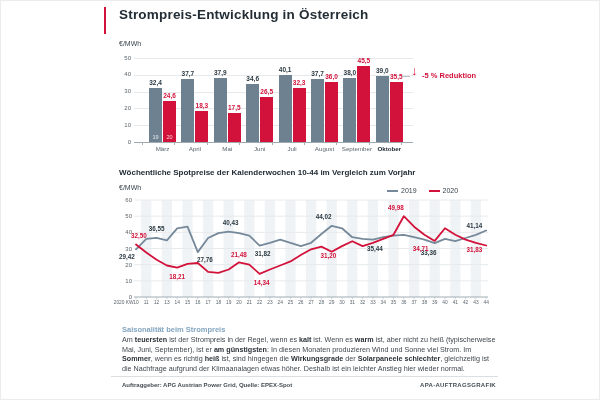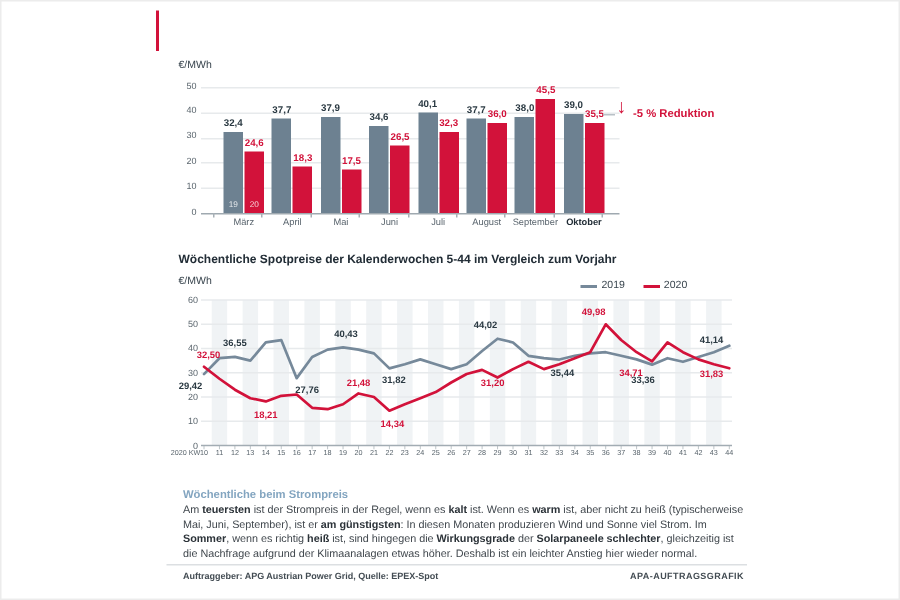--- a/index.html
+++ b/index.html
@@ -33,20 +33,21 @@
   .seas-body .b{font-weight:bold;color:#2b3238;}
   .footer-divider{position:absolute;left:110px;top:375px;width:387px;height:1px;background:#dcdfe2;}
   .footer-left{position:absolute;left:121px;top:381px;font-size:6px;font-weight:bold;color:#434c53;}
   .footer-right{position:absolute;left:350px;top:381px;width:145px;text-align:right;font-size:6px;font-weight:bold;color:#434c53;letter-spacing:.3px;}
 </style>
 </head>
 <body>
 
 <div id="stage">
   <div class="accent" style="background: rgb(210, 18, 58);"></div>
+  <div class="title">Strompreis-Entwicklung in Österreich</div>
 
   <div class="unit unit1">€/MWh</div>
   <div id="bar-chart">
       <div class="gridline" style="left: 133px; top: 141px; width: 279px; background: rgb(159, 169, 176);"></div>
       <div class="ytick" style="left: 110px; top: 137.5px;">0</div>
       <div class="gridline" style="left: 133px; top: 124.2px; width: 279px; background: rgb(231, 234, 236);"></div>
       <div class="ytick" style="left: 110px; top: 120.7px;">10</div>
       <div class="gridline" style="left: 133px; top: 107.4px; width: 279px; background: rgb(231, 234, 236);"></div>
       <div class="ytick" style="left: 110px; top: 103.9px;">20</div>
       <div class="gridline" style="left: 133px; top: 90.6px; width: 279px; background: rgb(231, 234, 236);"></div>
@@ -106,21 +107,21 @@
       <div class="bar" style="left: 388.8px; top: 81.36px; width: 13px; height: 59.64px; background: rgb(210, 18, 58);"></div>
       <div class="bar-label" style="left: 380.3px; top: 72.36px; color: rgb(210, 18, 58);">35,5</div>
       <div class="month last" style="left: 363.8px; top: 144px;">Oktober</div>
     </div>
   <div id="bar-annotation">
     <span class="ann-line"></span>
     <span class="ann-arrow" style="color: rgb(210, 18, 58);">↓</span>
     <span class="ann-text" style="color: rgb(210, 18, 58);">-5 % Reduktion</span>
   </div>
 
-  <div class="chart2-title">Wöchentliche Spotpreise der Kalenderwochen 5-44 im Vergleich zum Vorjahr</div>
+  <div class="chart2-title">Wöchentliche Spotpreise der Kalenderwochen 10-44 im Vergleich zum Vorjahr</div>
   <div class="unit unit2">€/MWh</div>
   <div class="legend">
     <span class="leg-item">
       <i class="dash" id="dash-2019" style="background: rgb(118, 137, 154);"></i>
       <span>2019</span>
     </span>
     <span class="leg-item">
       <i class="dash" id="dash-2020" style="background: rgb(210, 18, 58);"></i>
       <span>2020</span>
     </span>
@@ -242,19 +243,19 @@
       <text x="28" y="41.458333333333336" text-anchor="middle" font-size="6.3" font-weight="bold" fill="#d2123a">32,50</text>
       <text x="66.2" y="81.5605" text-anchor="middle" font-size="6.3" font-weight="bold" fill="#d2123a">18,21</text>
       <text x="128" y="60.274" text-anchor="middle" font-size="6.3" font-weight="bold" fill="#d2123a">21,48</text>
       <text x="150.60000000000002" y="87.817" text-anchor="middle" font-size="6.3" font-weight="bold" fill="#d2123a">14,34</text>
       <text x="217.4" y="60.559999999999995" text-anchor="middle" font-size="6.3" font-weight="bold" fill="#d2123a">31,20</text>
       <text x="284.8" y="13.199000000000005" text-anchor="middle" font-size="6.3" font-weight="bold" fill="#d2123a">49,98</text>
       <text x="309.70000000000005" y="53.8855" text-anchor="middle" font-size="6.3" font-weight="bold" fill="#d2123a">34,71</text>
       <text x="371.20000000000005" y="54.541500000000006" text-anchor="end" font-size="6.3" font-weight="bold" fill="#d2123a">31,83</text>
     </svg>
 
-  <div class="seas-heading" style="color: rgb(131, 165, 192);">Wöchentliche beim Strompreis</div>
+  <div class="seas-heading" style="color: rgb(131, 165, 192);">Saisonalität beim Strompreis</div>
   <div class="seas-body"><span>Am </span><span class="b">teuersten</span><span> ist der Strompreis in der Regel, wenn es </span><span class="b">kalt</span><span> ist. Wenn es </span><span class="b">warm</span><span> ist, aber nicht zu heiß (typischerweise Mai, Juni, September), ist er </span><span class="b">am günstigsten</span><span>: In diesen Monaten produzieren Wind und Sonne viel Strom. Im </span><span class="b">Sommer</span><span>, wenn es richtig </span><span class="b">heiß</span><span> ist, sind hingegen die </span><span class="b">Wirkungsgrade</span><span> der </span><span class="b">Solarpaneele schlechter</span><span>, gleichzeitig ist die Nachfrage aufgrund der Klimaanalagen etwas höher. Deshalb ist ein leichter Anstieg hier wieder normal.</span></div>
 
   <div class="footer-divider"></div>
   <div class="footer-left">Auftraggeber: APG Austrian Power Grid, Quelle: EPEX-Spot</div>
   <div class="footer-right">APA-AUFTRAGSGRAFIK</div>
 </div>
 
 </body></html>

